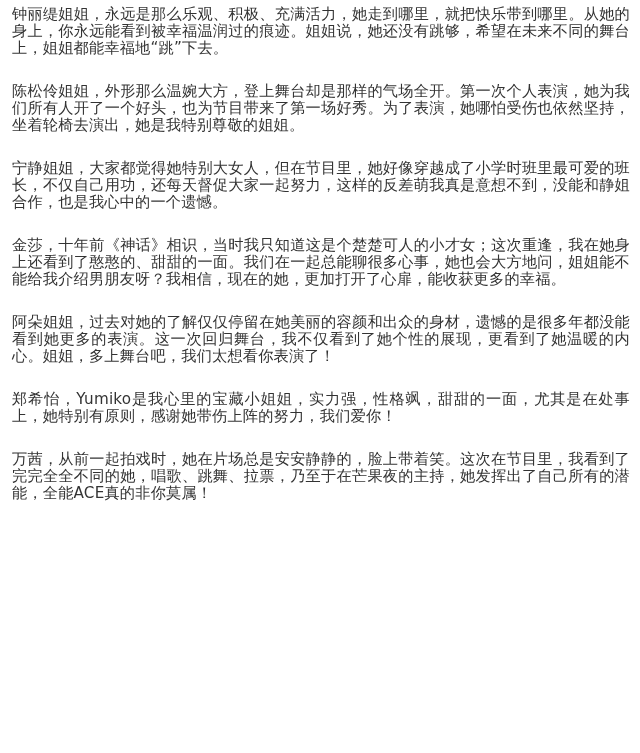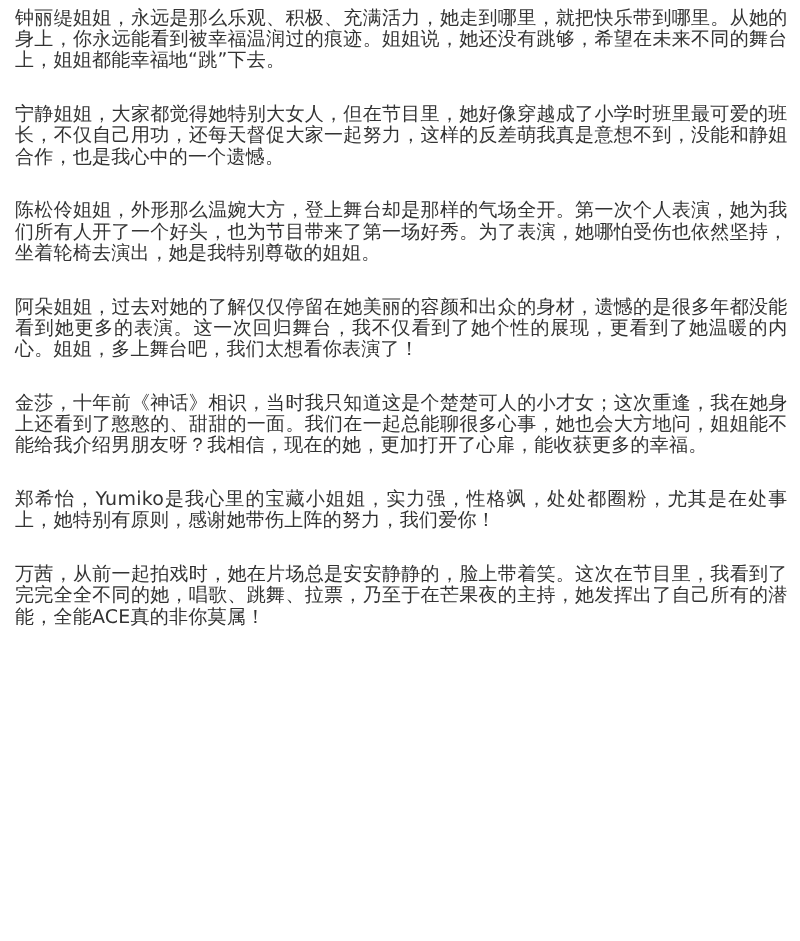--- a/index.html
+++ b/index.html
@@ -29,19 +29,19 @@
       text-align: justify;
       text-justify: inter-character;
       word-break: break-all;
     }
   </style>
 </head>
 <body>
 
 <div class="article">
   <p class="para">钟丽缇姐姐，永远是那么乐观、积极、充满活力，她走到哪里，就把快乐带到哪里。从她的身上，你永远能看到被幸福温润过的痕迹。姐姐说，她还没有跳够，希望在未来不同的舞台上，姐姐都能幸福地“跳”下去。</p>
+  <p class="para">陈松伶姐姐，外形那么温婉大方，登上舞台却是那样的气场全开。第一次个人表演，她为我们所有人开了一个好头，也为节目带来了第一场好秀。为了表演，她哪怕受伤也依然坚持，坐着轮椅去演出，她是我特别尊敬的姐姐。</p>
   <p class="para">宁静姐姐，大家都觉得她特别大女人，但在节目里，她好像穿越成了小学时班里最可爱的班长，不仅自己用功，还每天督促大家一起努力，这样的反差萌我真是意想不到，没能和静姐合作，也是我心中的一个遗憾。</p>
-  <p class="para">陈松伶姐姐，外形那么温婉大方，登上舞台却是那样的气场全开。第一次个人表演，她为我们所有人开了一个好头，也为节目带来了第一场好秀。为了表演，她哪怕受伤也依然坚持，坐着轮椅去演出，她是我特别尊敬的姐姐。</p>
+  <p class="para">金莎，十年前《神话》相识，当时我只知道这是个楚楚可人的小才女；这次重逢，我在她身上还看到了憨憨的、甜甜的一面。我们在一起总能聊很多心事，她也会大方地问，姐姐能不能给我介绍男朋友呀？我相信，现在的她，更加打开了心扉，能收获更多的幸福。</p>
   <p class="para">阿朵姐姐，过去对她的了解仅仅停留在她美丽的容颜和出众的身材，遗憾的是很多年都没能看到她更多的表演。这一次回归舞台，我不仅看到了她个性的展现，更看到了她温暖的内心。姐姐，多上舞台吧，我们太想看你表演了！</p>
-  <p class="para">金莎，十年前《神话》相识，当时我只知道这是个楚楚可人的小才女；这次重逢，我在她身上还看到了憨憨的、甜甜的一面。我们在一起总能聊很多心事，她也会大方地问，姐姐能不能给我介绍男朋友呀？我相信，现在的她，更加打开了心扉，能收获更多的幸福。</p>
-  <p class="para">郑希怡，Yumiko是我心里的宝藏小姐姐，实力强，性格飒，处处都圈粉，尤其是在处事上，她特别有原则，感谢她带伤上阵的努力，我们爱你！</p>
+  <p class="para">郑希怡，Yumiko是我心里的宝藏小姐姐，实力强，性格飒，甜甜的一面，尤其是在处事上，她特别有原则，感谢她带伤上阵的努力，我们爱你！</p>
   <p class="para">万茜，从前一起拍戏时，她在片场总是安安静静的，脸上带着笑。这次在节目里，我看到了完完全全不同的她，唱歌、跳舞、拉票，乃至于在芒果夜的主持，她发挥出了自己所有的潜能，全能ACE真的非你莫属！</p>
 </div>
 
 </body></html>

